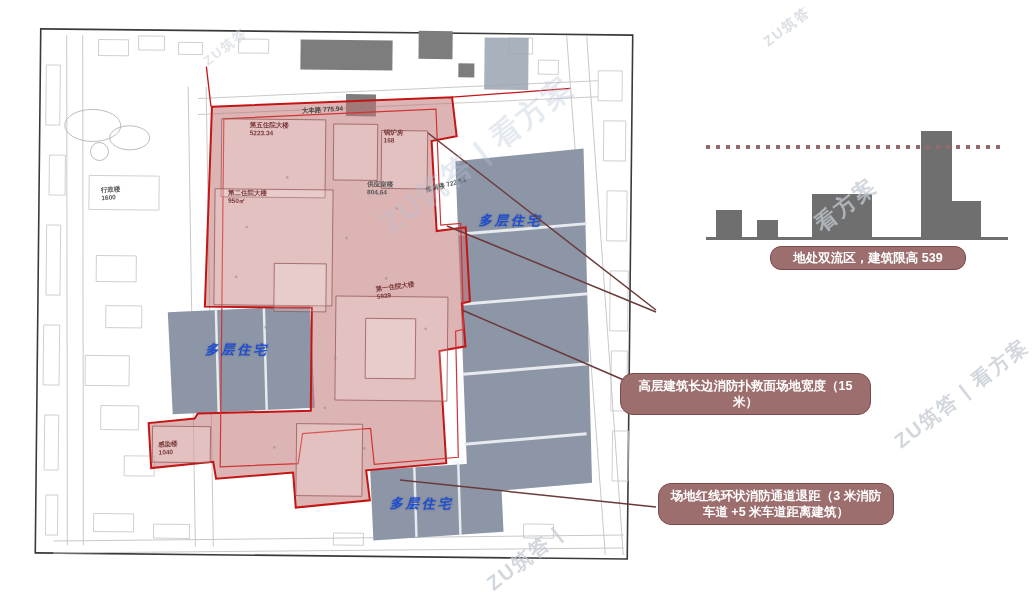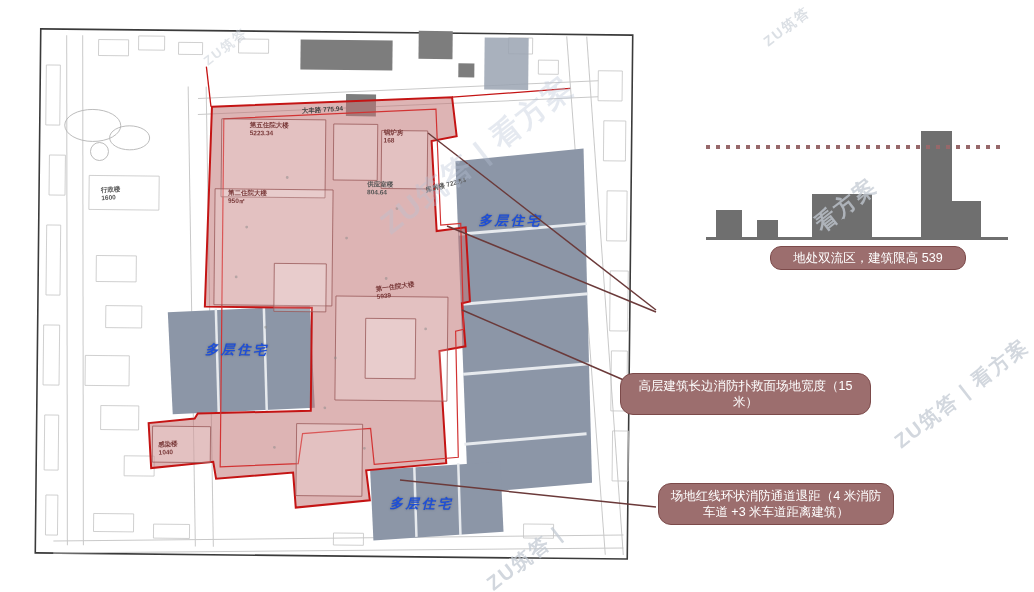--- a/index.html
+++ b/index.html
@@ -15,21 +15,21 @@
 
   
   #skyline{position:absolute;left:706px;top:126px;width:302px;height:114px;}
   #skyline .baseline{position:absolute;left:0;bottom:0;width:302px;height:3px;background:#6f6f6f;}
   #skyline .bar{position:absolute;bottom:3px;background:#6f6f6f;}
   #limit-line{position:absolute;left:706px;top:145px;width:300px;height:4px;
     background:repeating-linear-gradient(to right,#96686a 0 4px,transparent 4px 10px);}
 
   
   .pill{position:absolute;background:#9c6e6e;border:1px solid #7c4a4a;border-radius:13px;
-    color:#fff;font-weight:normal;font-size:12.5px;line-height:16px;text-align:center;
+    color:#fff;font-weight:bold;font-size:12.5px;line-height:16px;text-align:center;
     padding:4px 11px;box-sizing:border-box;}
   #caption-pill{left:770px;top:246px;width:196px;border-radius:11px;padding:3px 8px;}
   #callout-1{left:658px;top:299px;width:220px;}
   #callout-2{left:620px;top:373px;width:251px;}
   #callout-3{left:658px;top:483px;width:236px;}
 
   
   .wm{position:absolute;color:#c3cad3;font-weight:bold;transform:rotate(-38deg);
     letter-spacing:2px;opacity:.75;pointer-events:none;white-space:nowrap;}
   .wm.blue{color:#b7c3d6;}
@@ -201,21 +201,21 @@
         <div class="bar" style="left: 106px; width: 60px; height: 43px;"></div>
         <div class="bar" style="left: 215px; width: 31px; height: 106px;"></div>
         <div class="bar" style="left: 246px; width: 29px; height: 36px;"></div>
       </div>
     <div class="baseline"></div>
   </div>
   <div id="limit-line"></div>
   <div id="caption-pill" class="pill">地处双流区，建筑限高 539</div>
 
   <div id="callout-2" class="pill">高层建筑长边消防扑救面场地宽度（15 米）</div>
-  <div id="callout-3" class="pill">场地红线环状消防通道退距（4 米消防车道 +3 米车道距离建筑）</div>
+  <div id="callout-3" class="pill">场地红线环状消防通道退距（3 米消防车道 +5 米车道距离建筑）</div>
 
   <div class="wm" style="left:200px;top:38px;font-size:13px;opacity:.5;">ZU筑答</div>
   <div class="wm" style="left:760px;top:18px;font-size:14px;opacity:.6;">ZU筑答</div>
   <div class="wm" style="left:810px;top:190px;font-size:22px;">看方案</div>
   <div class="wm" style="left:880px;top:380px;font-size:20px;">ZU筑答 | 看方案</div>
   <div class="wm" style="left:480px;top:545px;font-size:20px;">ZU筑答 |</div>
   <div class="wm blue" style="left:360px;top:135px;font-size:30px;opacity:.35;">ZU筑答 | 看方案</div>
 
 </div>
 

